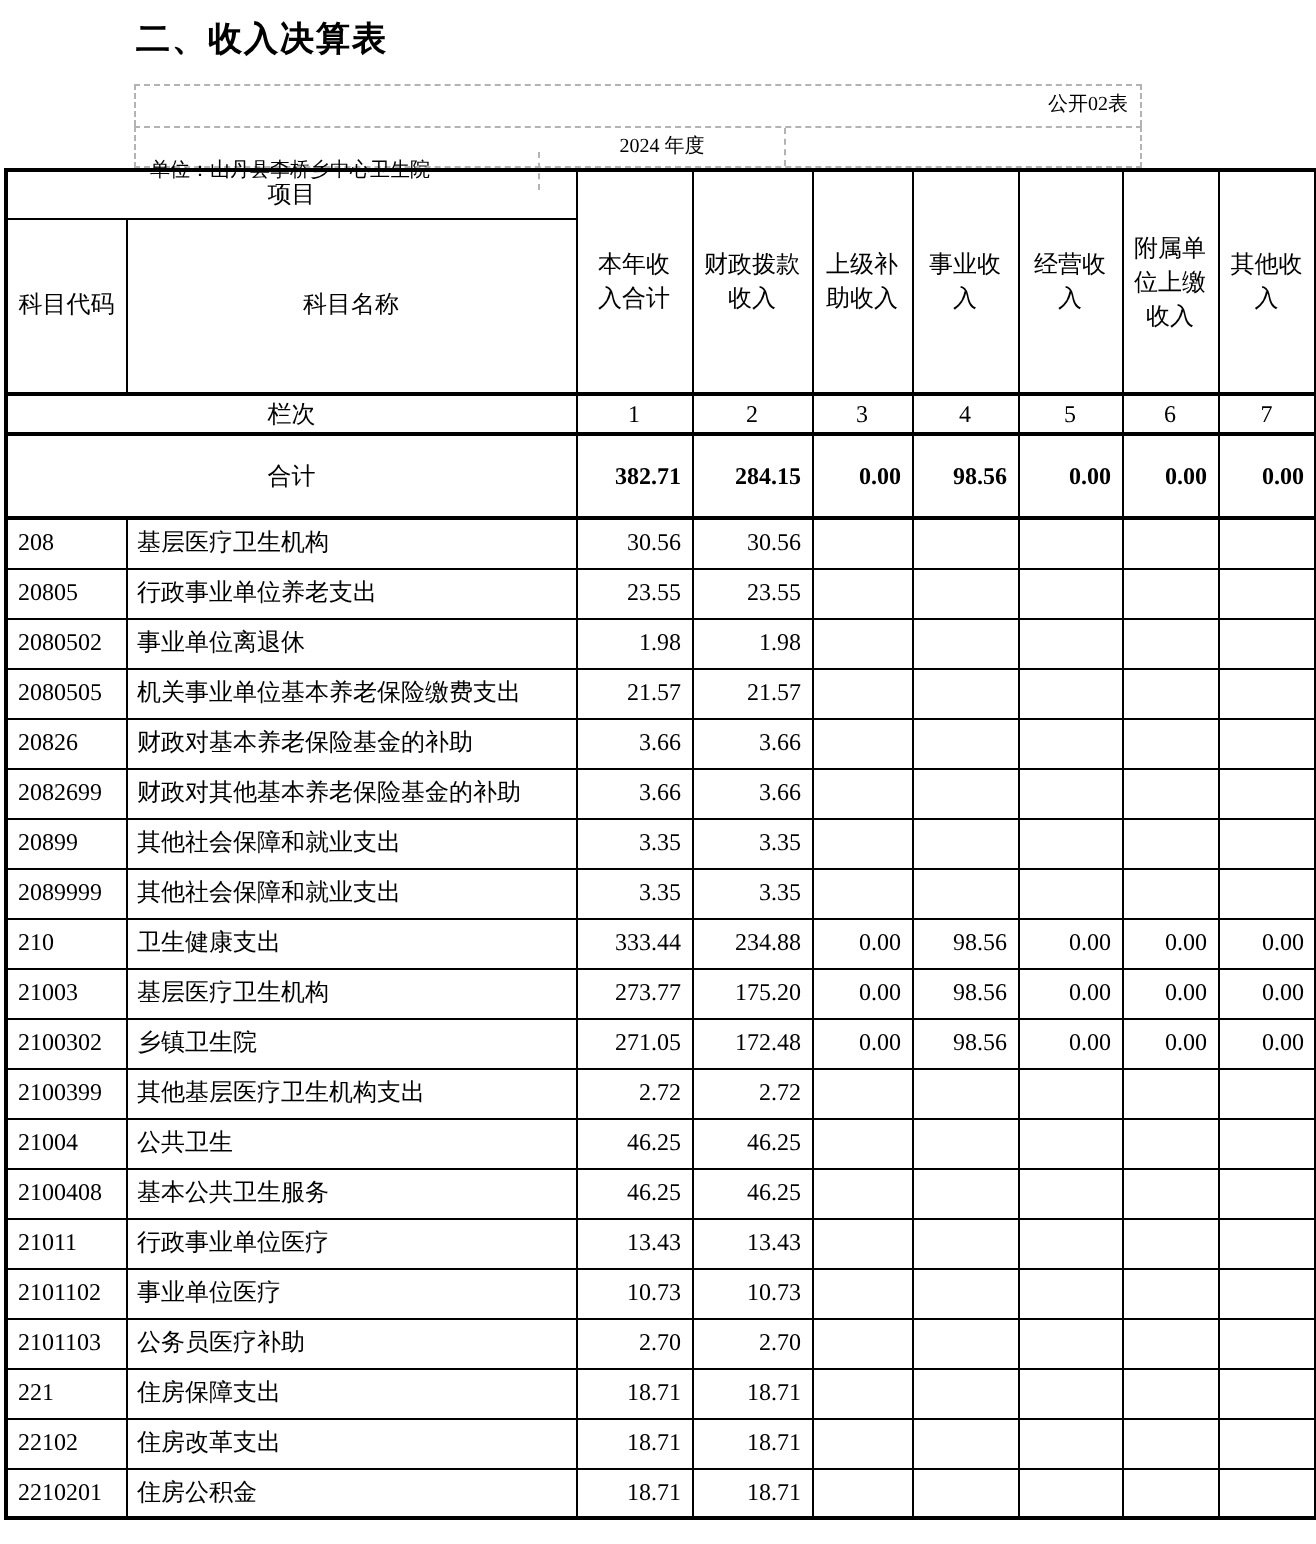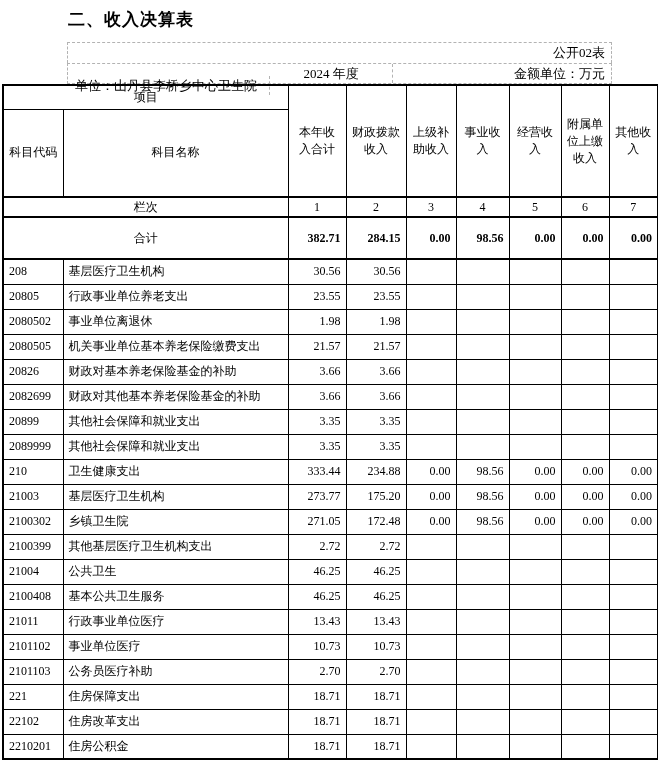--- a/index.html
+++ b/index.html
@@ -23,22 +23,22 @@
     font-weight: bold;
     letter-spacing: 1px;
     white-space: nowrap;
   }
 
   
   .info-box {
     position: absolute;
     left: 67px;
     top: 42px;
-    width: 545px;
-    font-size: 13px;
+    width: 504px;
+    font-size: 10px;
     line-height: 20px;
   }
   .ib-row1 {
     border: 1px dashed #b3b3b3;
     border-bottom: none;
     height: 21px;
     text-align: right;
     padding-right: 6px;
   }
   .ib-row2 {
@@ -126,21 +126,20 @@
 </head>
 <body>
 
 <div class="page-title">二、收入决算表</div>
 
 <div class="info-box">
   <div class="ib-row1">公开02表</div>
   <div class="ib-row2">
     <div class="ib-cell ib-unit">单位：山丹县李桥乡中心卫生院</div>
     <div class="ib-cell ib-year">2024 年度</div>
-    <div class="ib-cell ib-amount">金额单位：万元</div>
   </div>
 </div>
 
 <table class="income-table">
   <colgroup>
     <col style="width:60px">
     <col style="width:225px">
     <col style="width:58px">
     <col style="width:60px">
     <col style="width:50px">

